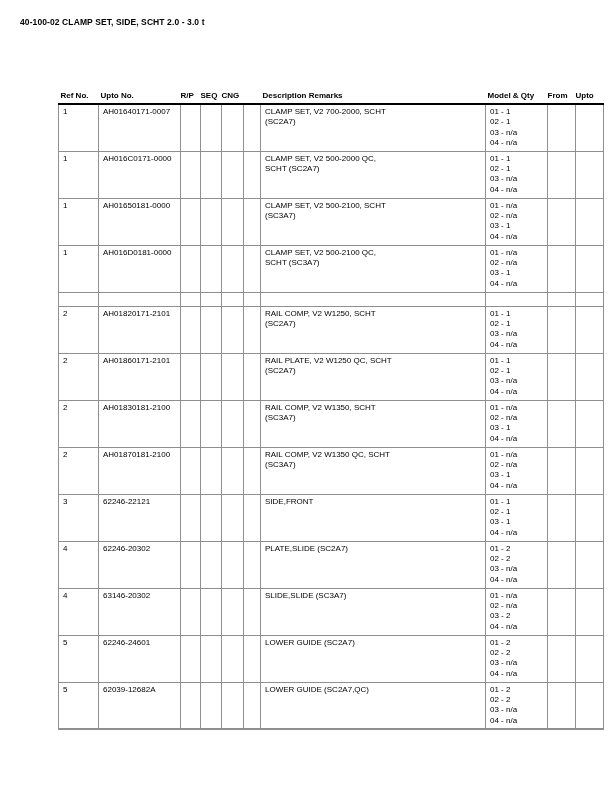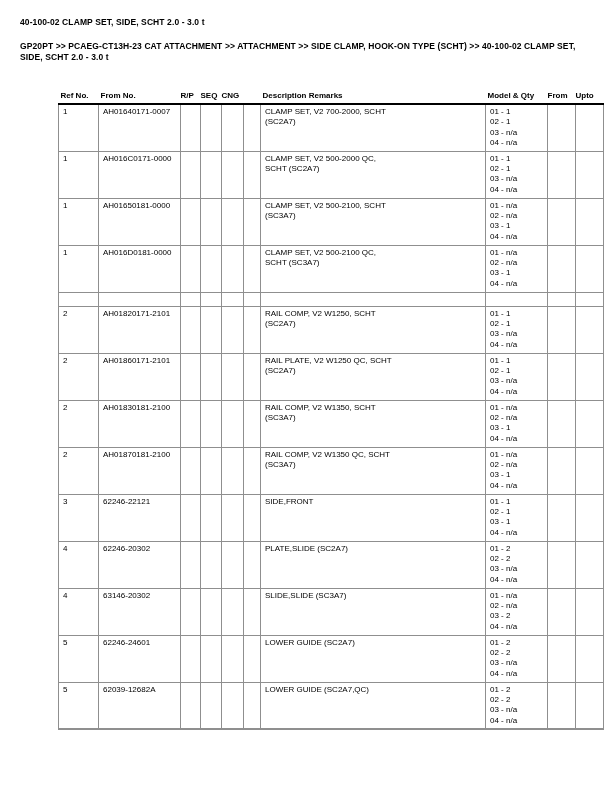--- a/index.html
+++ b/index.html
@@ -85,40 +85,39 @@
   table.parts tbody tr:last-child td { border-bottom: 2px solid #8f8f8f; }
   table.parts td.c-mr-cell { padding-left: 6px; }
 </style>
 </head>
 <body>
 
 <div class="page">
 
   <div class="doc-title">40-100-02 CLAMP SET, SIDE, SCHT 2.0 - 3.0 t</div>
 
-  <div class="breadcrumb">GP20PT &gt;&gt; PCAEG-CT13H-23 CAT ATTACHMENT &gt;&gt; ATTACHMENT &gt;&gt; SIDE CLAMP, HOOK-ON TYPE (SCHT) &gt;&gt; 40-100-02 CLAMP SET, SIDE, SCHT 2.0 - 3.0 t</div>
 
   <table class="parts">
     <colgroup>
       <col class="c-ref">
         <col class="c-part">
         <col class="c-rp">
         <col class="c-seq">
       <col class="c-cng">
         <col class="c-x">
         <col class="c-desc">
         <col class="c-qty">
       <col class="c-from">
         <col class="c-upto">
         <col class="c-mr">
     </colgroup>
     <thead>
       <tr>
         <th>Ref No.</th>
-        <th>From No.</th>
+        <th>Upto No.</th>
         <th class="center">R/P</th>
         <th class="center">SEQ</th>
         <th class="center">CNG</th>
         <th></th>
         <th>Description Remarks</th>
         <th>Model &amp; Qty</th>
         <th class="center">From</th>
         <th class="center">Upto</th>
         <th class="center">M/R</th>
       </tr>

